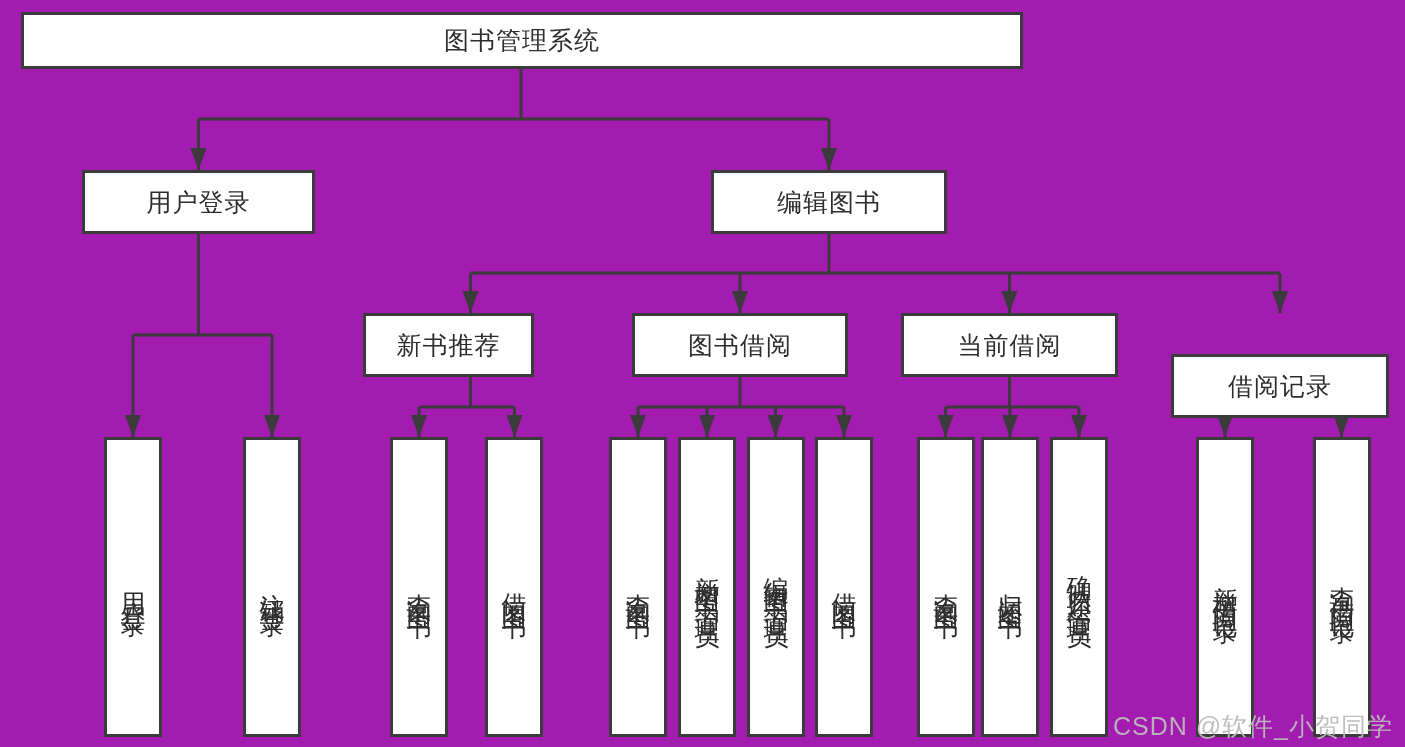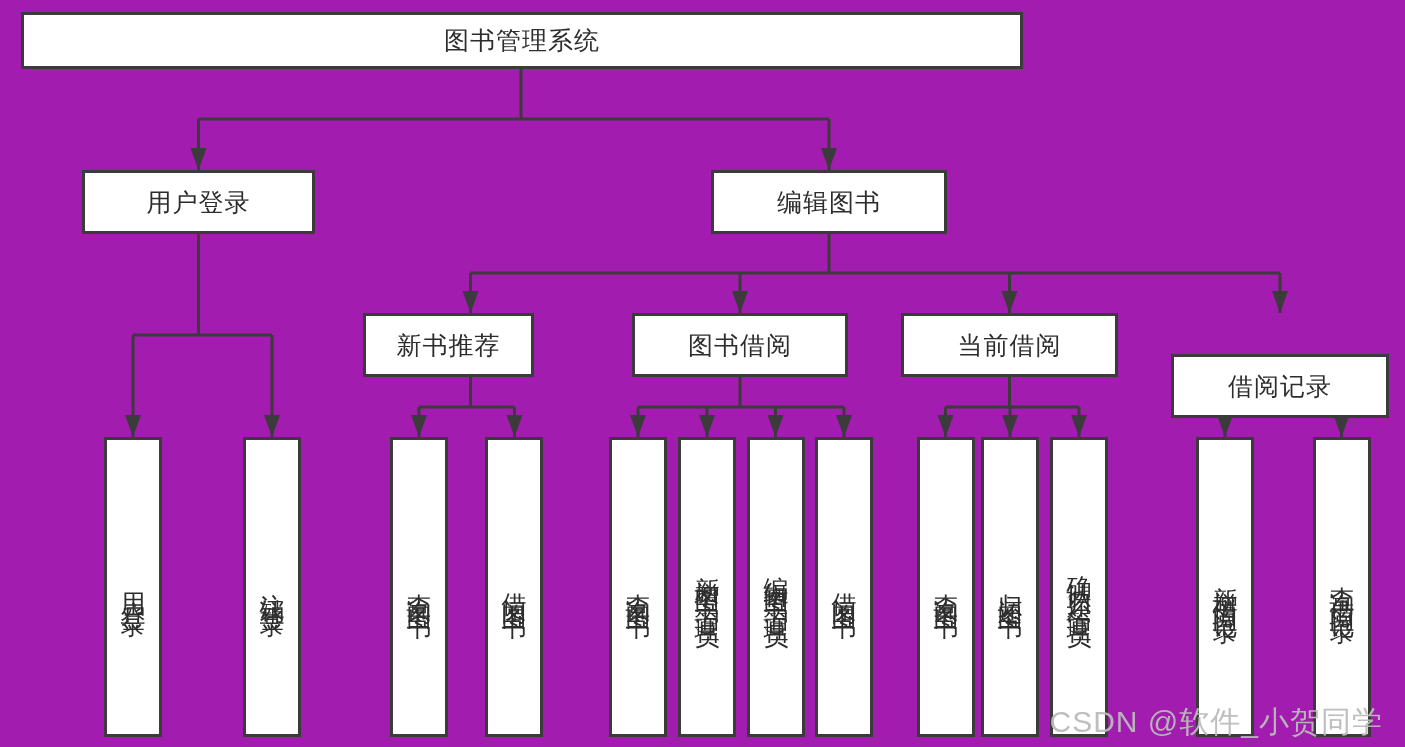--- a/index.html
+++ b/index.html
@@ -35,23 +35,23 @@
     writing-mode: vertical-rl;
     text-orientation: mixed;
     font-size: 25px;
     line-height: 1;
     letter-spacing: 7px;
     color: #2d2d2d;
     white-space: nowrap;
   }
   .watermark {
     position: absolute;
-    right: 22px;
+    right: 12px;
     bottom: 4px;
-    font-size: 30px;
+    font-size: 25px;
     color: rgba(186, 186, 186, 0.95);
     letter-spacing: 1px;
     white-space: nowrap;
     z-index: 5;
   }
 </style>
 </head>
 <body>
 
 <div class="canvas">

